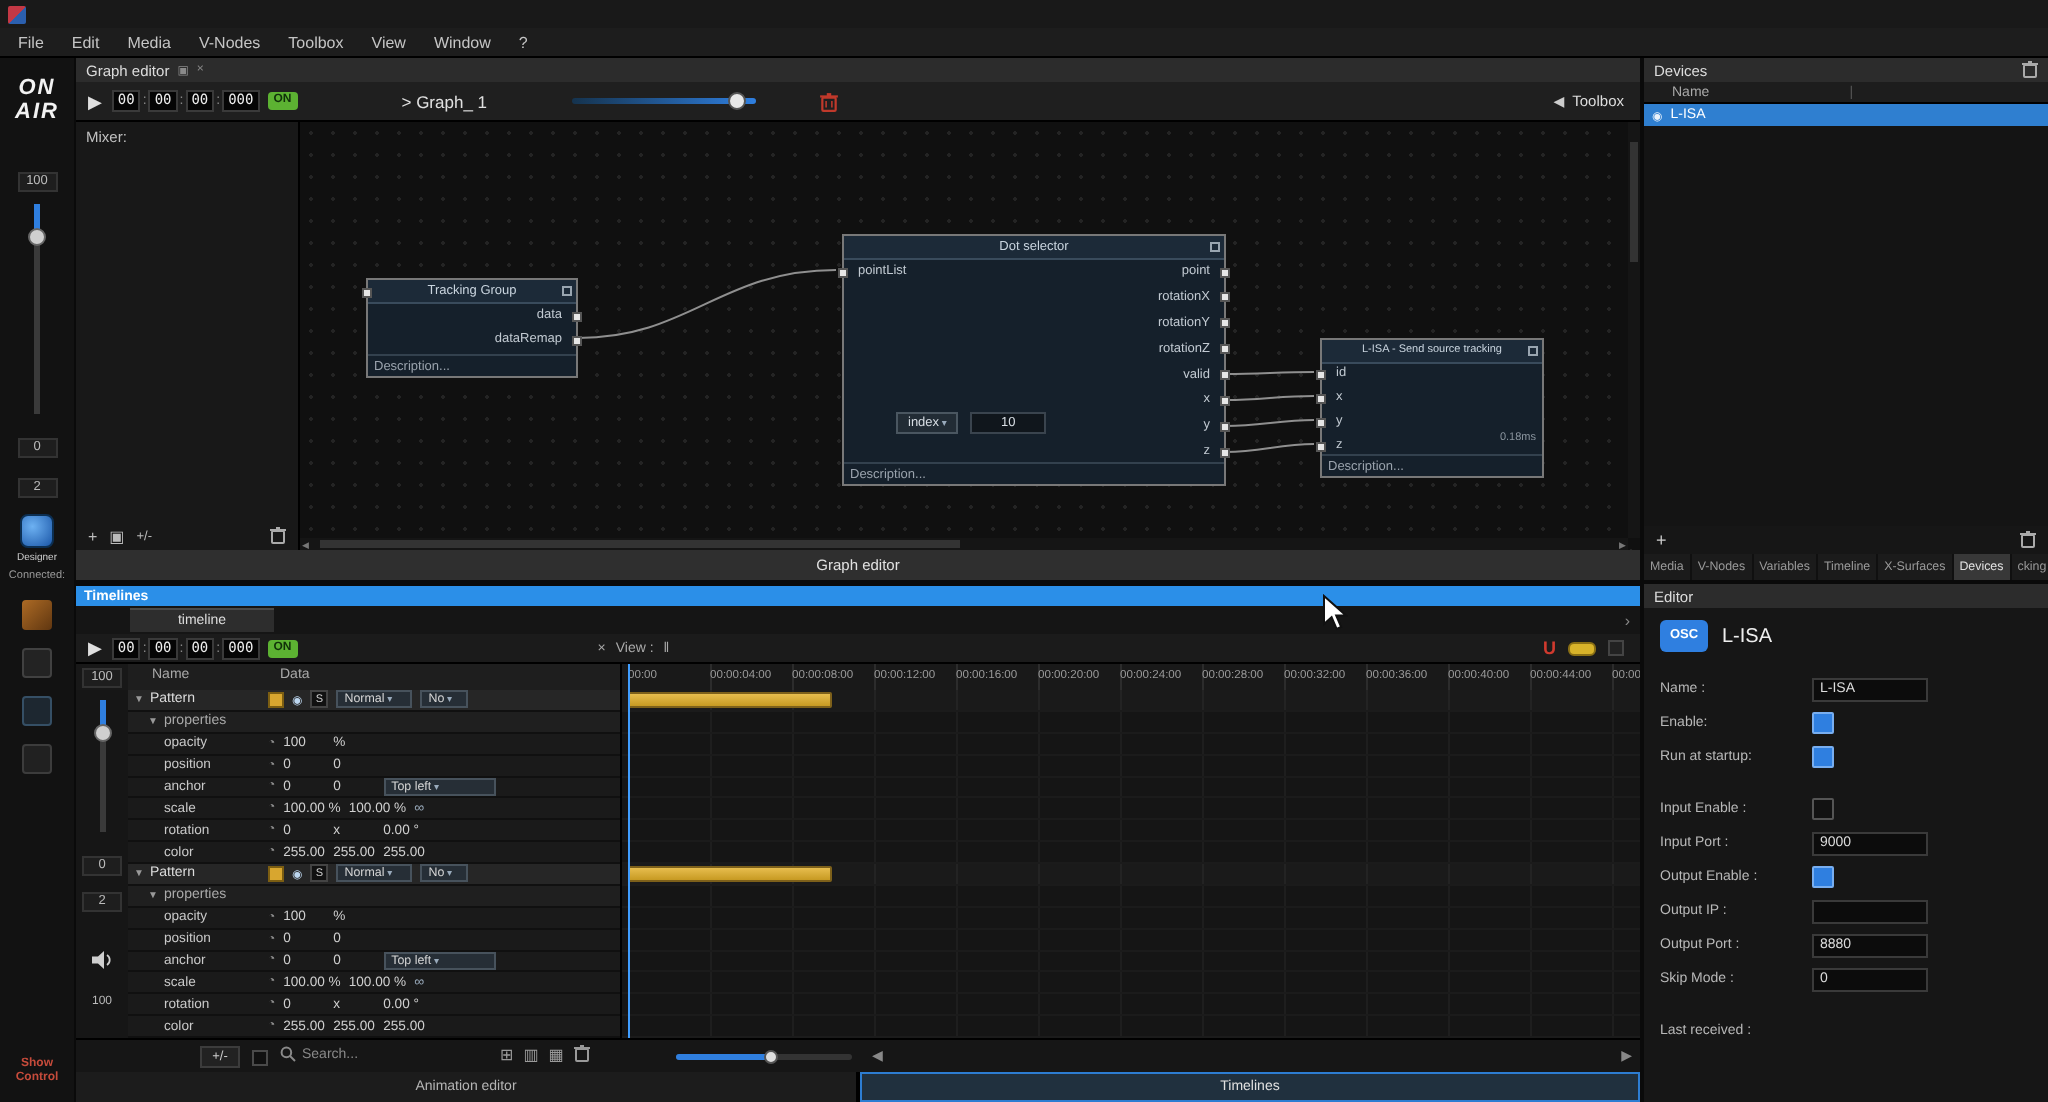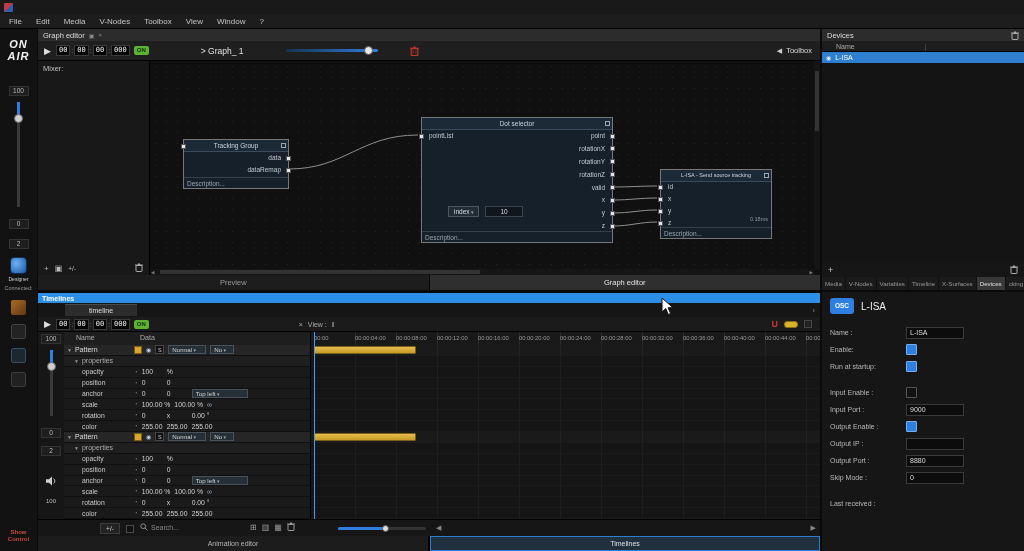--- a/index.html
+++ b/index.html
@@ -365,21 +365,20 @@
           <span class="sarrow" style="left:1px;top:1px">◀</span>
           <div class="thumb"></div>
           <span class="sarrow" style="right:1px;top:1px">▶</span>
         </div>
         <div class="vscroll">
           <div class="thumb"></div>
         </div>
       </div>
     </div>
     <div id="graph-tabs">
-        <div class="gtab">Preview</div>
         <div class="gtab active">Graph editor</div>
       </div>
   </div>
 
   <div id="devices-panel">
     <div class="phead">
       <span class="ptitle">Devices</span>
       <span style="flex:1"></span>
       <span><svg width="8" height="9" viewBox="0 0 8 9">
             <rect x="1" y="2.5" width="6" height="6" rx="0.5" fill="none" stroke="#aaa"></rect>
@@ -411,20 +410,23 @@
         <div class="dtab">V-Nodes</div>
         <div class="dtab">Variables</div>
         <div class="dtab">Timeline</div>
         <div class="dtab">X-Surfaces</div>
         <div class="dtab active">Devices</div>
         <div class="dtab">cking Edi</div>
       </div>
   </div>
 
   <div id="editor-panel">
+    <div class="phead">
+      <span class="ptitle">Editor</span>
+    </div>
     <div id="editor-body">
       <div id="editor-devrow">
         <span id="osc-badge">OSC</span>
         <span id="editor-devname">L-ISA</span>
       </div>
       <div id="editor-fields">
           <div class="efield">
             <span class="eflabel">Name :</span>
             <span class="efinput">L-ISA</span>
           </div>

